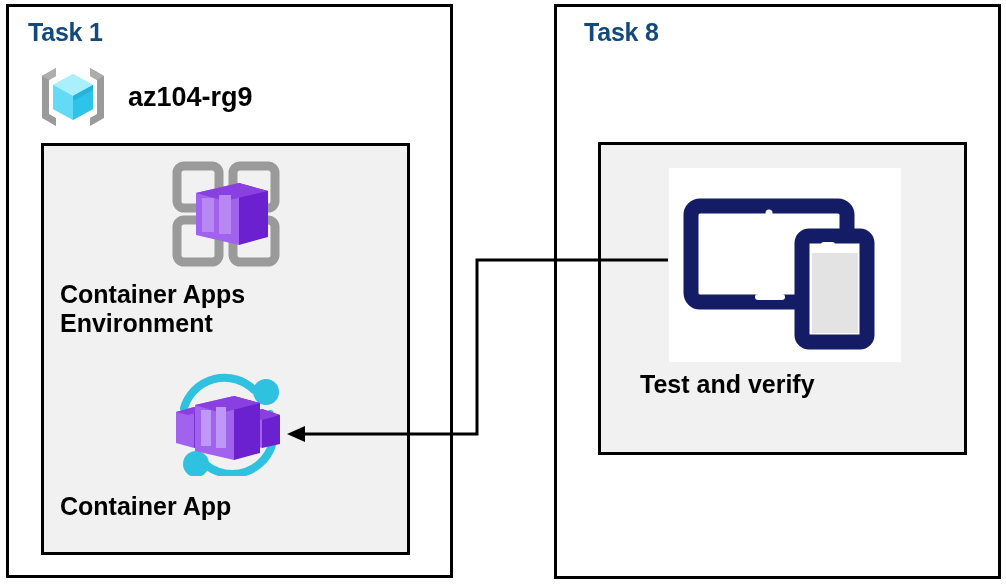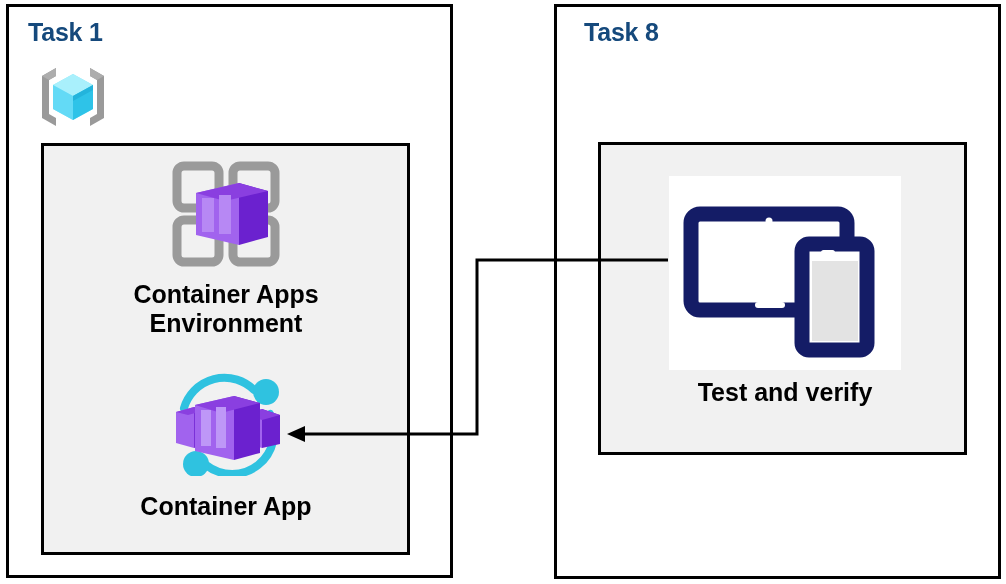--- a/index.html
+++ b/index.html
@@ -75,33 +75,32 @@
     box-sizing: border-box;
     border: 3px solid #000000;
     background: #F1F1F1;
   }
   #task1-inner { left: 41px;  top: 143px; width: 369px; height: 412px; }
   #task2-inner { left: 598px; top: 142px; width: 369px; height: 313px; }
 
   
   .node {
     position: absolute;
-    text-align: center;
   }
   .node-label {
     font-size: 25px;
     font-weight: bold;
     color: #000000;
     line-height: 1.14;
     white-space: pre-line;
   }
 
   #cae-node  { left: 60px;  top: 158px; width: 332px; }
   #capp-node { left: 60px;  top: 372px; width: 332px; }
-  #test-node { left: 640px; top: 168px; width: 290px; margin-top: 8px; }
+  #test-node { left: 640px; top: 168px; width: 290px; }
 
   .icon-wrap {
     margin: 0 auto;
     position: relative;
   }
   #cae-icon-wrap  { width: 118px; height: 112px; }
   #capp-icon-wrap { width: 128px; height: 104px; }
   #test-icon-wrap {
     width: 232px;
     height: 194px;
@@ -140,20 +139,21 @@
         <path d="M54 8 L68 16 L68 58 L54 66 L54 58 L61 54 L61 20 L54 16 Z" fill="#9A9A9A"></path>
         <path d="M54 8 L68 16 L61 20 L54 16 Z" fill="#ADADAD"></path>
 
         <path d="M37 14 L57 25 L57 49 L37 60 L17 49 L17 25 Z" fill="#8FE9FB"></path>
         <path d="M37 14 L57 25 L37 36 L17 25 Z" fill="#A9F0FC"></path>
         <path d="M37 36 L57 25 L57 49 L37 60 Z" fill="#2EC3E8"></path>
         <path d="M37 36 L17 25 L17 49 L37 60 Z" fill="#63DAF6"></path>
         <path d="M37 36 L57 25 L57 30 L37 41 Z" fill="#23B4DC"></path>
       </svg>
     </div>
+    <div id="rg-label">az104-rg9</div>
   </div>
 
   <div id="task1-inner" class="inner-box"></div>
 
   <div id="cae-node" class="node">
     <div id="cae-icon-wrap" class="icon-wrap">
       <svg width="118" height="112" viewBox="0 0 118 112" aria-hidden="true">
         <g fill="none" stroke="#9A9A9A" stroke-width="9" stroke-linejoin="round">
           <rect x="10" y="8" width="42" height="42" rx="7"></rect>
           <rect x="66" y="8" width="42" height="42" rx="7"></rect>

